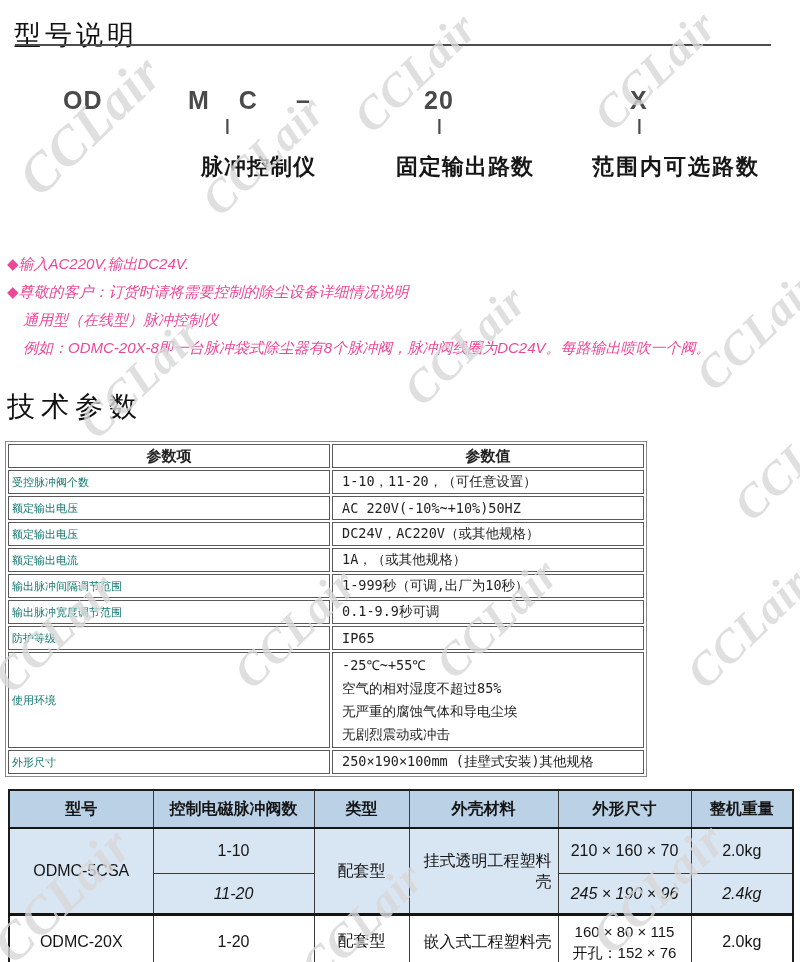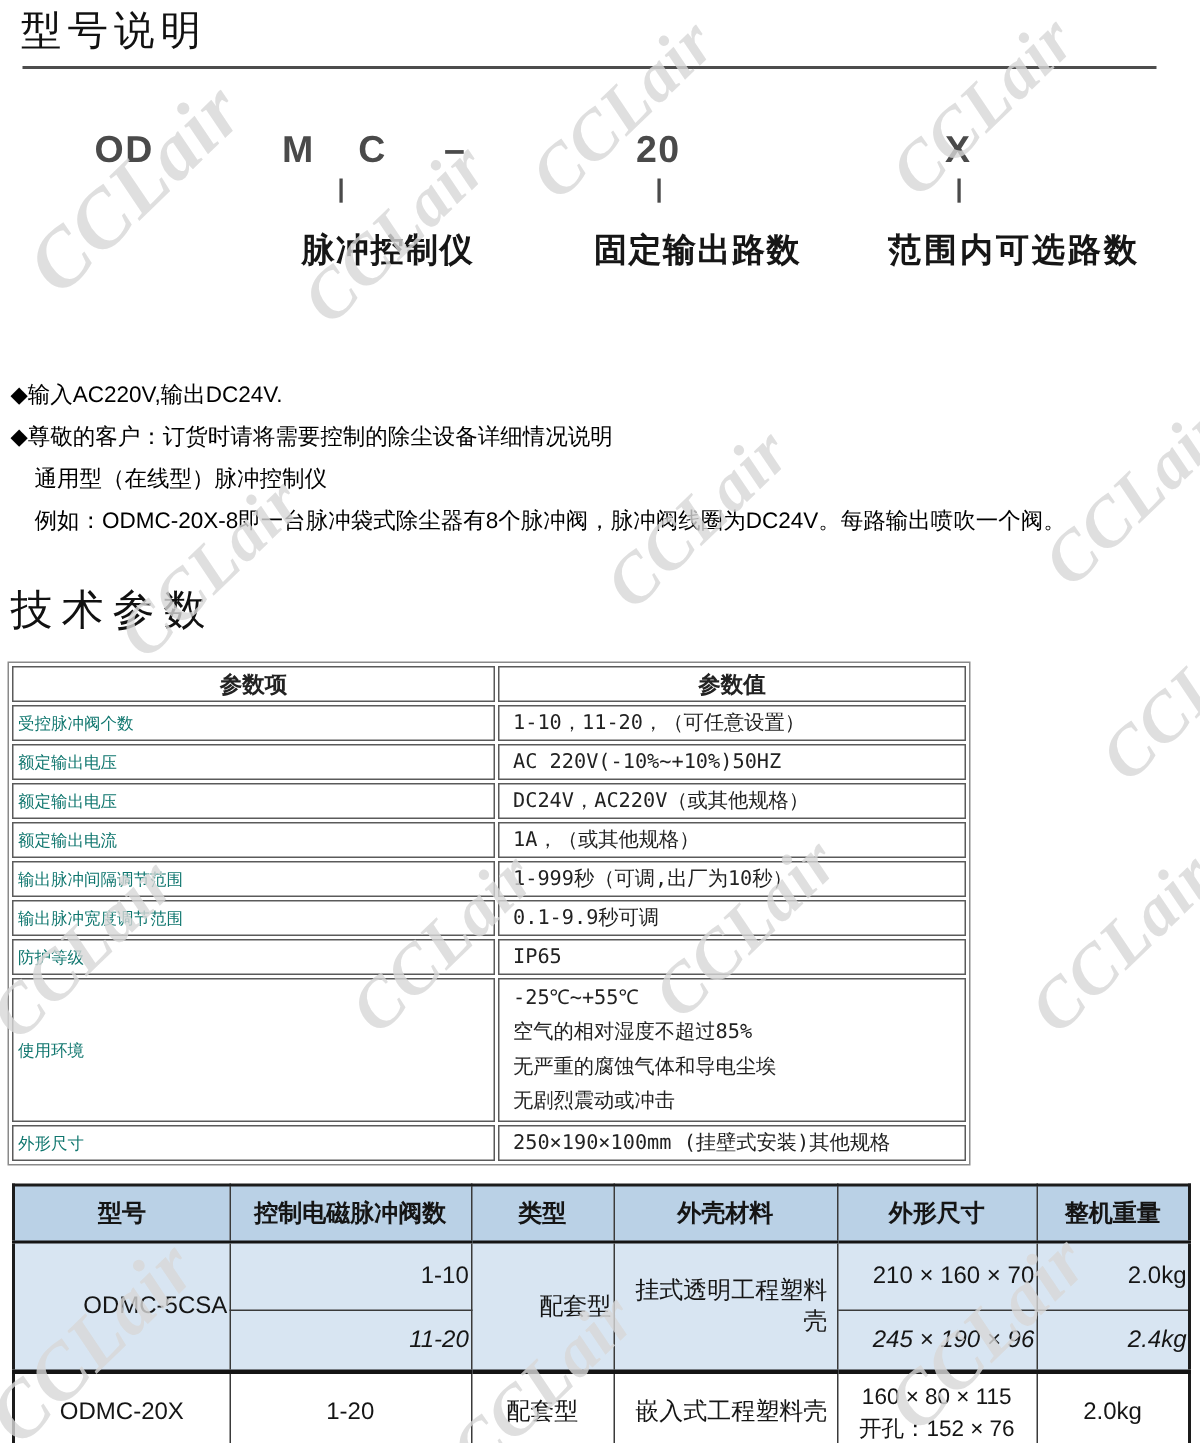--- a/index.html
+++ b/index.html
@@ -9,31 +9,31 @@
   }
   
   .wm{
     position:absolute;z-index:6;pointer-events:none;white-space:nowrap;
     font-family:"Liberation Serif","DejaVu Serif",serif;
     font-style:italic;font-weight:bold;color:#d8d8d8;opacity:.8;
     transform:translate(-50%,-50%) rotate(-44deg);letter-spacing:1px;
   }
   
   .doc-title{
-    position:absolute;left:14px;top:2px;font-family:"Liberation Serif","DejaVu Serif",serif;
+    position:absolute;left:14px;top:17px;font-family:"Liberation Serif","DejaVu Serif",serif;
     font-size:27px;letter-spacing:4px;color:#111;
   }
   .title-rule{position:absolute;left:15px;top:44px;width:756px;height:2px;background:#4d4d4d;}
   
   .code{position:absolute;top:86px;font-size:25px;font-weight:bold;color:#4a4a4a;letter-spacing:1px;}
   .code.mc{letter-spacing:30px;}
   .tick{position:absolute;top:116px;font-size:17px;font-weight:bold;color:#4a4a4a;}
   .code-label{position:absolute;top:152px;font-size:22px;font-weight:bold;color:#161616;letter-spacing:1px;margin-left:29px;}
   
-  .notes{position:absolute;left:7px;top:250px;width:786px;font-size:15px;line-height:28px;color:#000000;}
+  .notes{position:absolute;left:7px;top:250px;width:786px;font-size:15px;line-height:28px;color:#ec4899;font-style:italic;}
   .notes .sub{padding-left:16px;}
   
   .section-title{
     position:absolute;left:7px;top:388px;font-family:"Liberation Serif","DejaVu Serif",serif;
     font-size:28px;letter-spacing:6px;color:#111;
   }
   
   table.params{
     position:absolute;left:5px;top:441px;width:642px;
     border-collapse:separate;border-spacing:2px;border:1px solid #8a8a8a;background:#fff;
@@ -47,21 +47,21 @@
   table.spec{
     position:absolute;left:8px;top:789px;width:784px;
     border-collapse:collapse;font-size:16px;color:#151515;table-layout:fixed;
   }
   table.spec th,table.spec td{border:1px solid #3a3a3a;text-align:center;vertical-align:middle;}
   table.spec{border:2px solid #1c1c1c;border-bottom-width:3px;}
   table.spec th{
     background:#bad1e6;height:34px;font-size:16px;font-weight:bold;
     border-bottom:2px solid #141414;
   }
-  table.spec td.blue{background:#d8e5f2;text-align:right;}
+  table.spec td.blue{background:#d8e5f2;}
   table.spec tr.r1 td{height:42px;}
   table.spec tr.r2 td{height:37px;font-style:italic;}
   table.spec tr.r3 td{height:49px;border-top:3px solid #141414;}
   table.spec td.shell{text-align:right;padding:0 6px;line-height:21px;margin-top:28px;}
   table.spec td.dims2{font-size:15px;line-height:21px;}
 </style>
 </head>
 <body>
 
 <div class="page">

